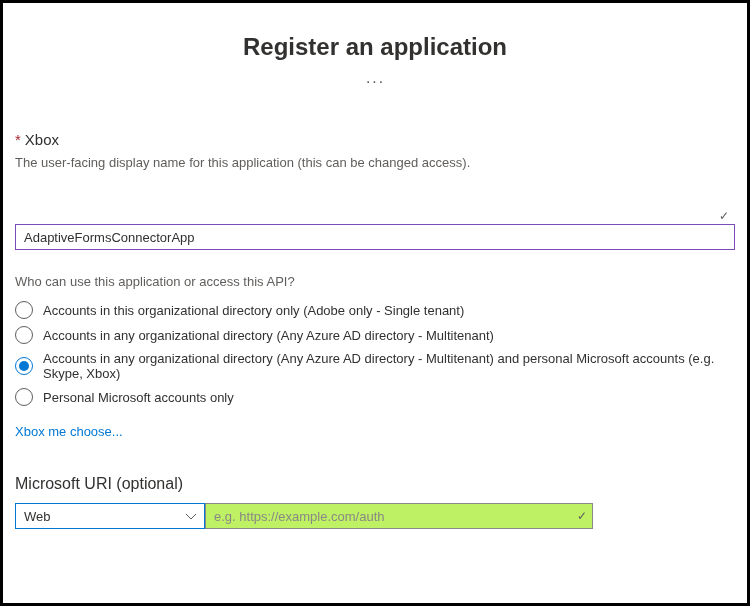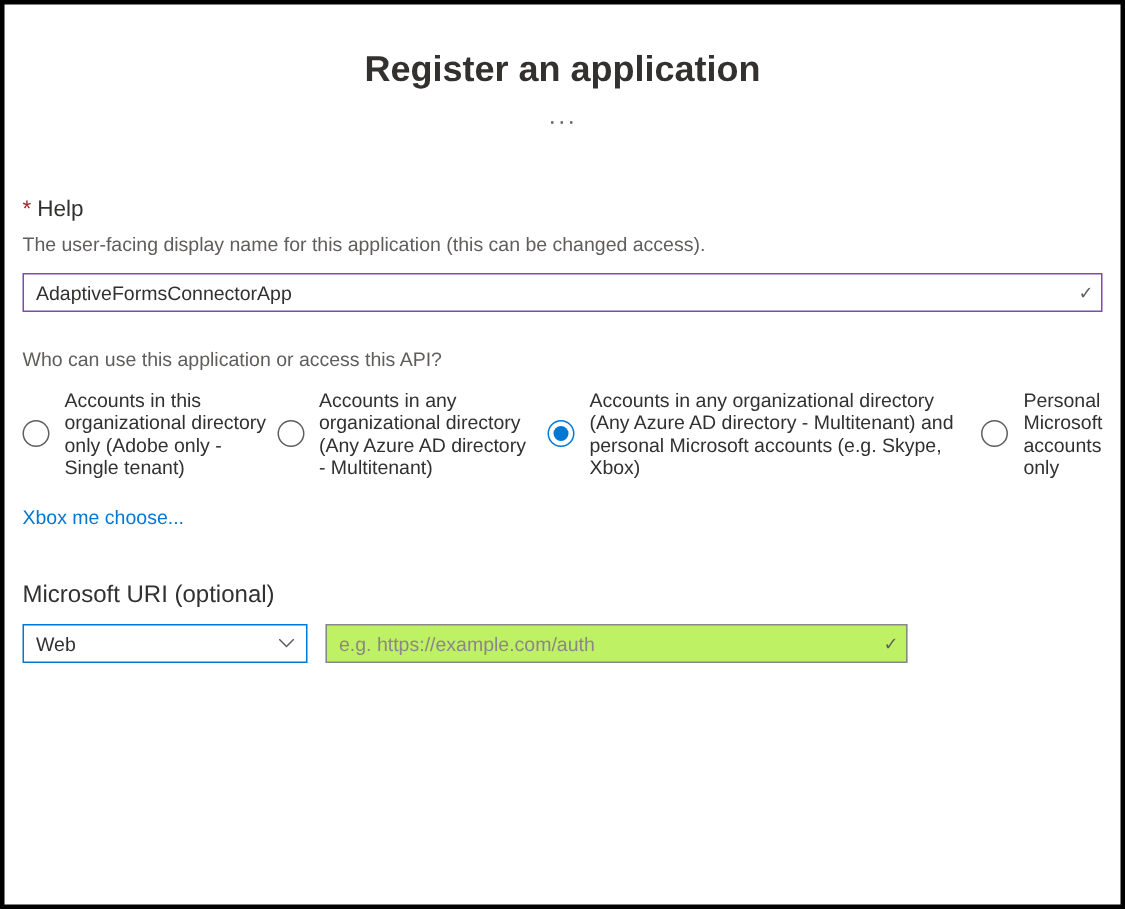--- a/index.html
+++ b/index.html
@@ -63,41 +63,42 @@
     .name-input {
       width: 100%;
       height: 26px;
       border: 1px solid #7b4bb8;
       padding: 4px 30px 4px 8px;
       font-size: 13px;
       font-family: inherit;
       color: #323130;
       background: #fff;
       outline: none;
+      margin-top: 42px;
     }
     .check-icon {
       position: absolute;
       right: 6px;
       color: #605e5c;
       font-size: 12px;
     }
     .section-title {
       font-size: 16px;
       color: #323130;
       margin-bottom: 10px;
       margin-top: 30px;
     }
     .section-question {
       font-size: 13px;
       color: #605e5c;
       margin-bottom: 12px;
     }
     .radio-group {
       display: flex;
-      flex-direction: row;
+      flex-direction: column;
       gap: 7px;
     }
     .radio-option {
       display: flex;
       align-items: center;
       gap: 10px;
       font-size: 13px;
       color: #323130;
     }
     .radio-circle {
@@ -121,21 +122,20 @@
     }
     .help-link {
       color: #0078d4;
       font-size: 13px;
       margin-top: 18px;
       display: inline-block;
       cursor: pointer;
     }
     .redirect-row {
       display: flex;
-      gap: 12px;
       margin-top: 3px;
     }
     .platform-select {
       width: 190px;
       height: 26px;
       border: 1px solid #0078d4;
       padding: 3px 8px;
       font-size: 13px;
       font-family: inherit;
       color: #323130;
@@ -174,21 +174,21 @@
 <body>
 
 <div class="header-row">
   <h1 class="page-title">Register an application</h1>
   <span class="more-icon">···</span>
 </div>
 
 <div class="field-section">
   <div class="field-label">
     <span class="required-star">*</span>
-    <span>Help</span>
+    <span>Xbox</span>
   </div>
   <div class="field-desc">The user-facing display name for this application (this can be changed access).</div>
   <div class="input-wrapper">
     <input type="text" class="name-input" value="AdaptiveFormsConnectorApp" style="">
     <span class="check-icon">✓</span>
   </div>
 </div>
 
 <div class="field-section">
   <div class="section-question">Who can use this application or access this API?</div>

